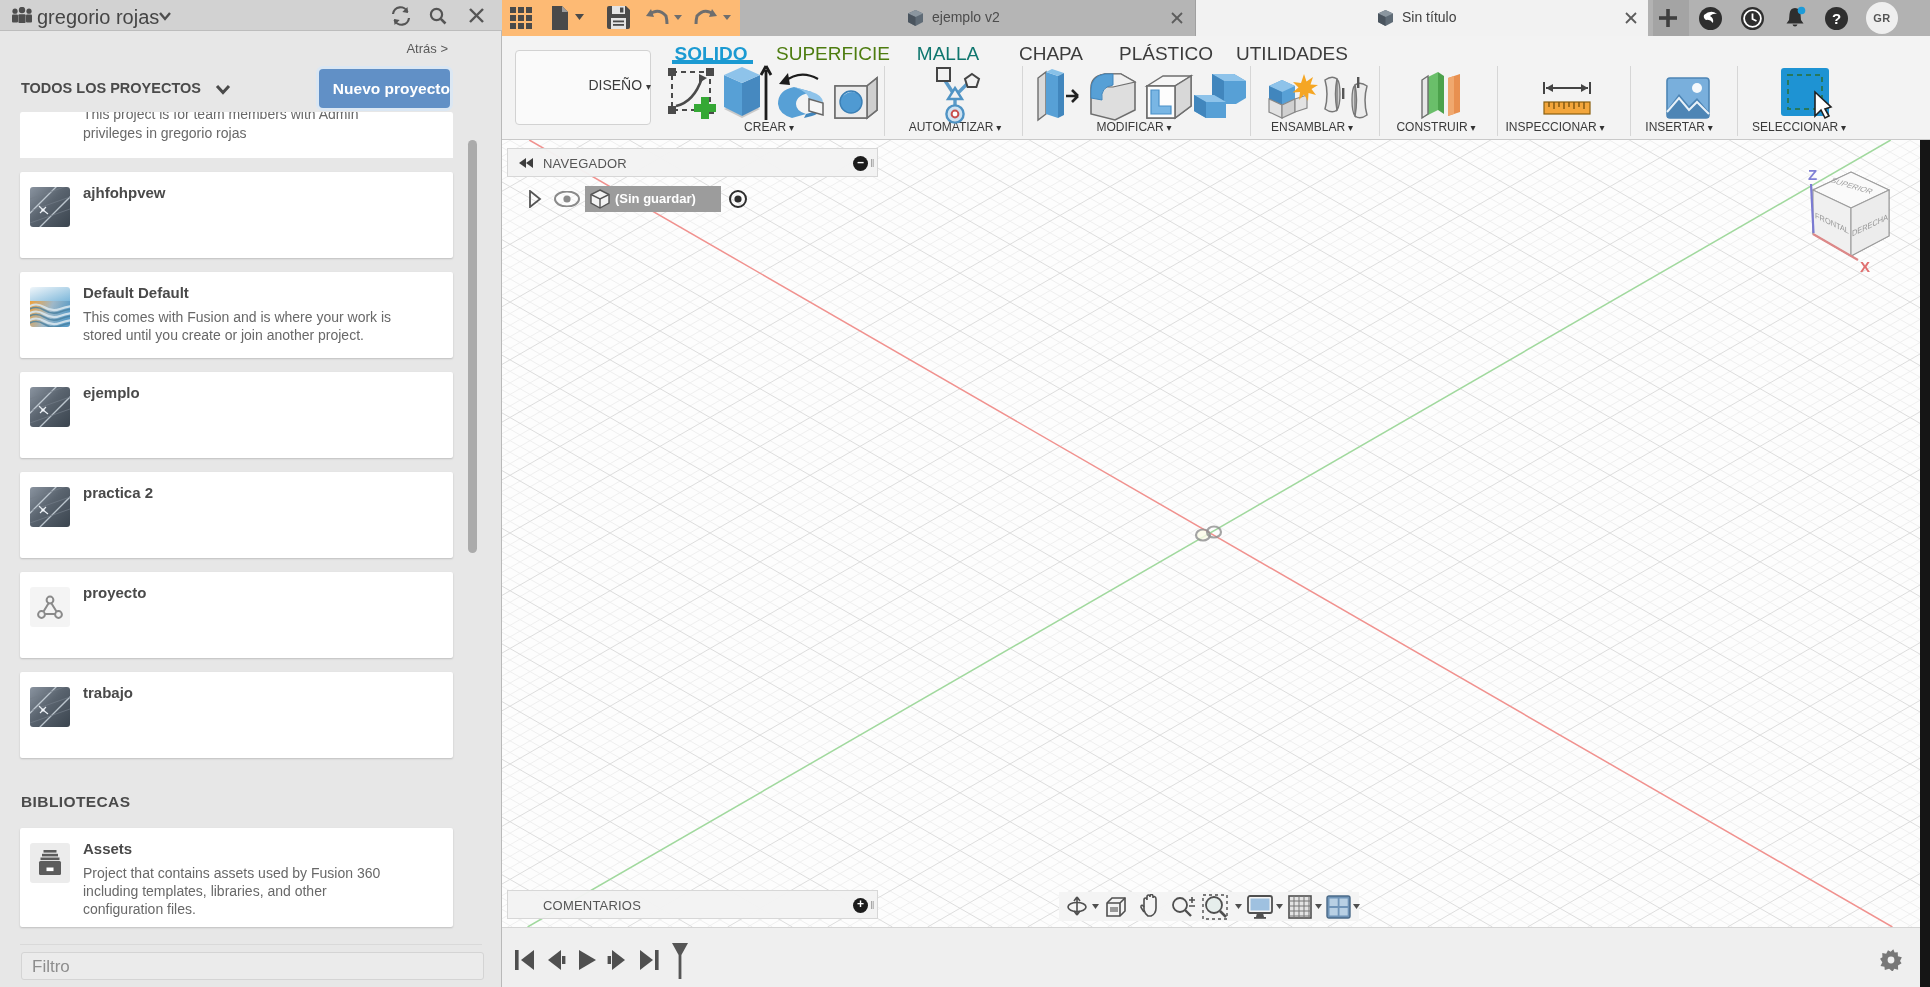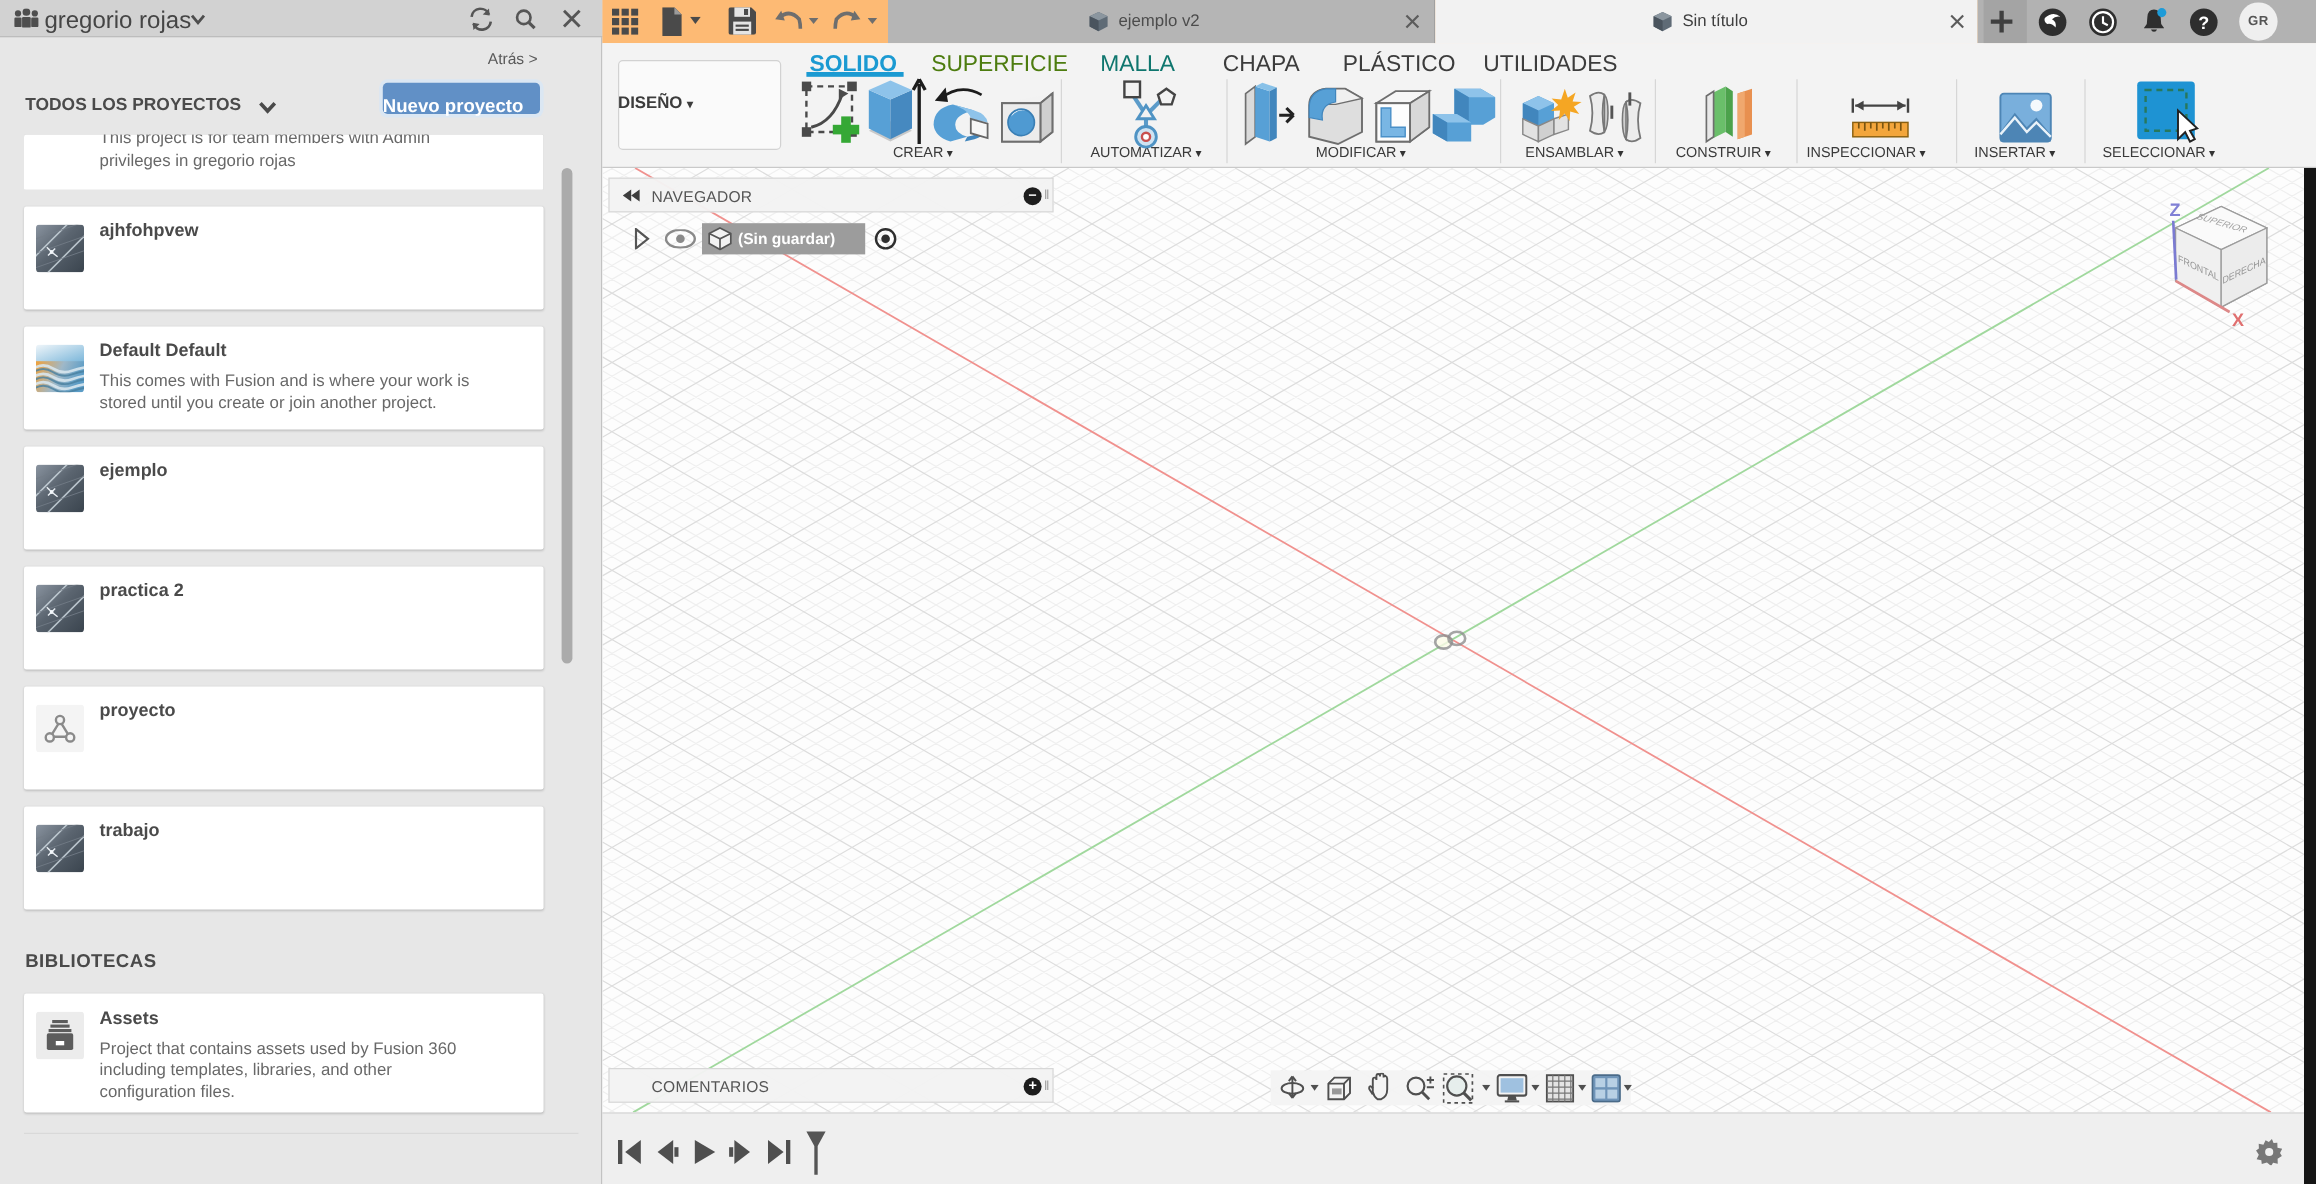--- a/index.html
+++ b/index.html
@@ -58,21 +58,21 @@
           <line x1="2" y1="2" x2="15" y2="15"></line>
           <line x1="15" y1="2" x2="2" y2="15"></line>
         </g>
       </svg>
 </div>
 <div class="abs" style="left:360px;top:41px;width:88px;text-align:right;font-size:13px;color:#5a5a5a">Atrás &gt;</div>
 <div class="abs" style="left:21px;top:80px;font-size:14.5px;font-weight:bold;color:#4a4a4a">TODOS LOS PROYECTOS</div>
 <svg class="abs" style="left:215px;top:84px" width="16" height="11">
       <path d="M2 2 L8 8.5 L14 2" stroke="#4a4a4a" stroke-width="3" fill="none"></path>
     </svg>
-<div class="abs" style="left:319px;top:69px;width:131px;height:26px;background:#6190c6;border-radius:4px;box-shadow:0 0 0 3px #dbe7f3;color:#fff;font-weight:bold;font-size:15.5px;text-align:left;line-height:39px">Nuevo proyecto</div>
+<div class="abs" style="left:319px;top:69px;width:131px;height:39px;background:#6190c6;border-radius:4px;box-shadow:0 0 0 3px #dbe7f3;color:#fff;font-weight:bold;font-size:15.5px;text-align:right;line-height:39px">Nuevo proyecto</div>
 <div class="abs" style="left:20px;top:112px;width:433px;height:46px;overflow:hidden">
 <div style="position:absolute;left:0;top:0;width:433px;height:60px;background:#fff;border-radius:2px;box-shadow:0 1px 2px rgba(0,0,0,.18)"></div>
 <div style="position:absolute;left:63px;top:-7px;font-size:14px;color:#686868;line-height:19px;width:360px">This project is for team members with Admin<br>privileges in gregorio rojas</div>
 </div>
 <div class="card" style="top:172px;height:86px">
       <div class="th"><svg width="40" height="40" viewBox="0 0 40 40">
 <defs>
             <linearGradient id="sg" x1="0" y1="0" x2="1" y2="1">
               <stop offset="0" stop-color="#8a94a0"></stop>
               <stop offset=".45" stop-color="#5a646f"></stop>
@@ -219,20 +219,21 @@
             <rect x="12" y="10.8" width="16" height="2.6"></rect>
             <rect x="13.5" y="7" width="13" height="2.6"></rect>
           </g>
 <rect x="16.5" y="24.5" width="7" height="3.6" fill="#fff"></rect>
         </svg></div>
       <div class="ti">Assets</div>
       <div class="de">Project that contains assets used by Fusion 360<br>including templates, libraries, and other<br>configuration files.</div>
     </div>
 <div class="abs" style="left:468px;top:140px;width:9px;height:413px;background:#ababab;border-radius:5px"></div>
 <div class="abs" style="left:20px;top:944px;width:462px;border-top:1px solid #d9d9d9"></div>
+<div class="abs" style="left:21px;top:952px;width:463px;height:28px;background:#ebebeb;border:1px solid #d4d4d4;border-radius:3px;font-size:17px;color:#8d8d8d;line-height:27px;padding-left:10px">Filtro</div>
 </div>
 <div id="titlebar">
 <div class="abs" style="left:238px;top:0;width:456px;height:36px;background:#b5b5b5;border-right:1px solid #a0a0a0"></div>
 <div class="abs" style="left:694px;top:0;width:452px;height:36px;background:#f2f2f2"></div>
 <div class="abs" style="left:1146px;top:0;width:282px;height:36px;background:#b2b2b2"></div>
 <svg class="abs" style="left:8px;top:7px" width="22" height="22" viewBox="0 0 22 22">
       <g fill="#4a4a4a">
 <rect x="0" y="0" width="6" height="6"></rect>
         <rect x="8" y="0" width="6" height="6"></rect>
         <rect x="16" y="0" width="6" height="6"></rect>
@@ -319,21 +320,21 @@
 <circle cx="19.5" cy="5.5" r="3.8" fill="#1d9bd8"></circle>
     </svg>
 <svg class="abs" style="left:1322px;top:6px" width="25" height="25">
       <circle cx="12.5" cy="12.5" r="11.5" fill="#2e2e2e"></circle>
 <text x="12.5" y="18" font-family="Liberation Sans" font-size="15" font-weight="bold" fill="#fff" text-anchor="middle">?</text>
     </svg>
 <div class="abs" style="left:1364px;top:2px;width:32px;height:32px;border-radius:50%;background:#efefef;text-align:center;line-height:32px;font-size:11px;color:#555;font-weight:bold;letter-spacing:.5px">GR</div>
 </div>
 <div id="ribbon">
 <div class="abs" style="left:13px;top:14px;width:136px;height:75px;background:#fafafa;border:1px solid #d2d2d2;border-radius:4px"></div>
-<div class="abs" style="left:13px;top:41px;width:136px;text-align:left;font-size:14px;font-weight:bold;color:#3c3c3c">DISEÑO <span style="font-size:10px">▾</span></div>
+<div class="abs" style="left:13px;top:41px;width:136px;text-align:right;font-size:14px;font-weight:normal;color:#3c3c3c">DISEÑO <span style="font-size:10px">▾</span></div>
 <div class="rtab" style="left:209px;color:#1b9ad2;font-weight:bold">SOLIDO</div>
 <div class="rtab" style="left:331px;color:#4d7c0f;font-weight:normal">SUPERFICIE</div>
 <div class="rtab" style="left:446px;color:#0f766e;font-weight:normal">MALLA</div>
 <div class="rtab" style="left:549px;color:#3c3c3c;font-weight:normal">CHAPA</div>
 <div class="rtab" style="left:664px;color:#3c3c3c;font-weight:normal">PLÁSTICO</div>
 <div class="rtab" style="left:790px;color:#3c3c3c;font-weight:normal">UTILIDADES</div>
 <div class="abs" style="left:170px;top:24px;width:81px;height:4px;background:#1b9ad2"></div>
 <div class="rsep" style="left:382px"></div>
 <div class="rsep" style="left:520px"></div>
 <div class="rsep" style="left:748px"></div>

